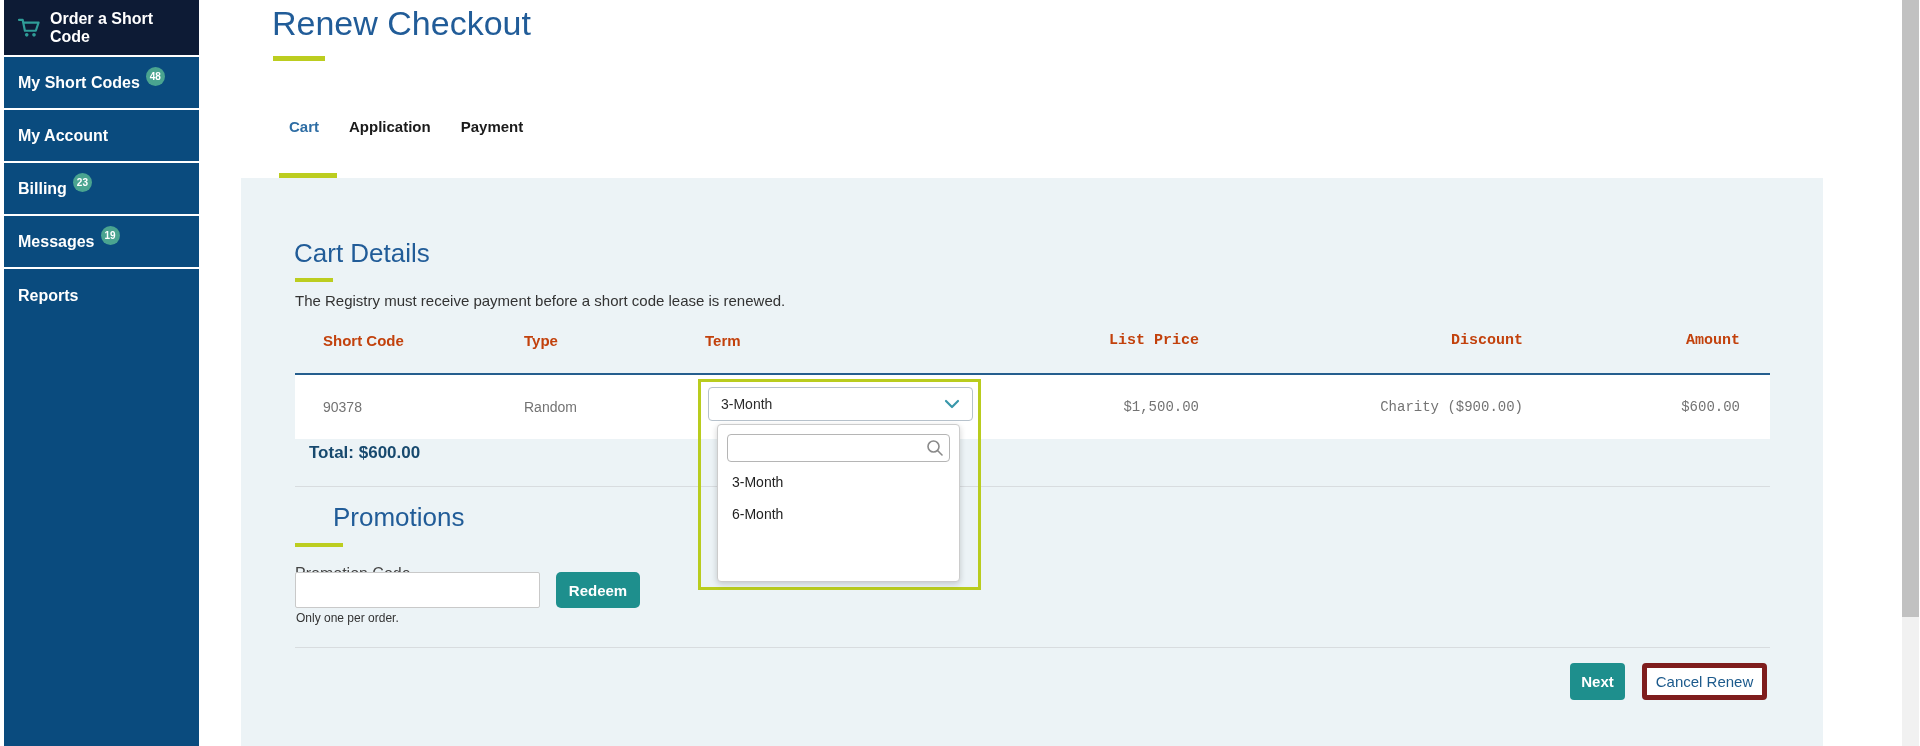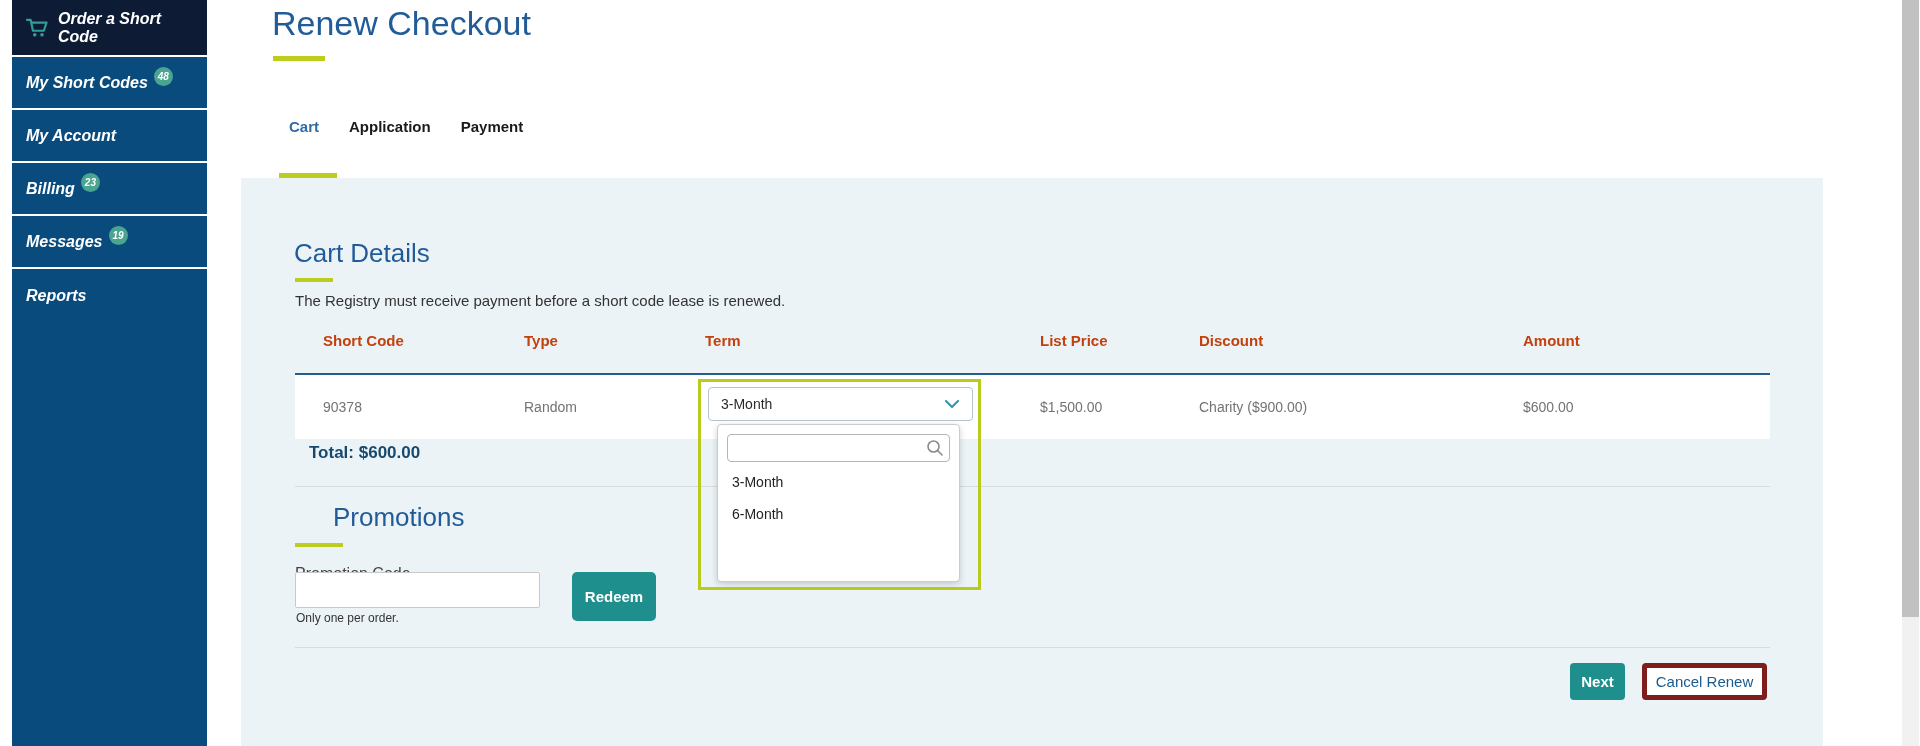--- a/index.html
+++ b/index.html
@@ -3,21 +3,21 @@
 <meta charset="utf-8">
 <style>
   html,body{margin:0;padding:0;}
   body{
     width:1920px;height:746px;position:relative;overflow:hidden;
     background:#ffffff;
     font-family:"Liberation Sans", sans-serif;
     -webkit-font-smoothing:antialiased;
   }
   
-  .sidebar{position:absolute;left:12px;top:0;width:195px;height:746px;background:#0a4b7e;font-style:italic;}
+  .sidebar{position:absolute;left:4px;top:0;width:195px;height:746px;background:#0a4b7e;}
   .side-item{
     height:53px;display:flex;align-items:center;padding-left:14px;
     border-bottom:2px solid #ffffff;color:#ffffff;font-size:16px;font-weight:700;
     cursor:pointer;box-sizing:border-box;
   }
   .side-item.dark{background:#0d1b35;height:57px;}
   .side-item.last{border-bottom:none;}
   .side-label{margin-right:6px;}
   .cart-icon{margin-right:10px;display:flex;align-items:center;}
   .badge{
@@ -38,42 +38,42 @@
   .section-heading{position:absolute;font-size:26px;font-weight:500;color:#215c98;}
   .h-cart{left:294px;top:238px;}
   .cart-underline{position:absolute;left:295px;top:278px;width:38px;height:4px;background:#bccd1f;}
   .cart-note{position:absolute;left:295px;top:292px;font-size:15px;color:#333333;}
   
   .cart-table{position:absolute;left:295px;top:332px;width:1475px;border-collapse:collapse;table-layout:fixed;}
   .cart-table th{
     font-size:15px;font-weight:700;color:#c2410c;text-align:left;
     padding:0 0 24px 0;border-bottom:2px solid #255e8e;
   }
-  .cart-table th.num, .cart-table td.num{}
+  .cart-table th.num, .cart-table td.num{text-align:right;font-family:Liberation Mono, monospace;}
   .cart-table th:first-child, .cart-table td:first-child{padding-left:28px;}
   .cart-table th:last-child, .cart-table td:last-child{padding-right:30px;}
   .cart-table td{background:#ffffff;height:64px;font-size:14px;color:#737373;padding:0;}
   .total-line{position:absolute;left:309px;top:443px;font-size:17px;font-weight:700;color:#17496e;}
   .divider{position:absolute;left:295px;width:1475px;height:1px;background:#d8dcdf;}
   .div-1{top:486px;}
   .div-2{top:647px;}
   
   .h-promo{left:294px;top:502px;margin-left:39px;}
   .promo-underline{position:absolute;left:295px;top:543px;width:48px;height:4px;background:#bccd1f;}
   .promo-label{position:absolute;left:295px;top:565px;font-size:16px;color:#444444;}
   .promo-input{
     position:absolute;left:295px;top:572px;width:245px;height:36px;box-sizing:border-box;
     border:1px solid #c9c9c9;background:#ffffff;border-radius:2px;font-size:14px;padding:0 8px;
     font-family:"Liberation Sans", sans-serif;
   }
   .btn-teal{
     background:#1e8f8d;color:#ffffff;font-weight:700;font-size:15px;border:none;border-radius:5px;
     cursor:pointer;font-family:"Liberation Sans", sans-serif;
   }
-  .redeem-btn{position:absolute;left:572px;top:572px;width:84px;height:49px;}
+  .redeem-btn{position:absolute;left:556px;top:572px;width:84px;height:36px;}
   .promo-note{position:absolute;left:296px;top:611px;font-size:12px;color:#333333;}
   
   .next-btn{position:absolute;left:1570px;top:663px;width:55px;height:37px;border-radius:4px;}
   .cancel-btn{
     position:absolute;left:1642px;top:663px;width:125px;height:37px;border-radius:4px;
     background:#ffffff;border:5px solid #7f1d1d;color:#1c5a8c;font-size:15px;font-weight:500;
     cursor:pointer;font-family:"Liberation Sans", sans-serif;
   }
   
   .term-widget{

